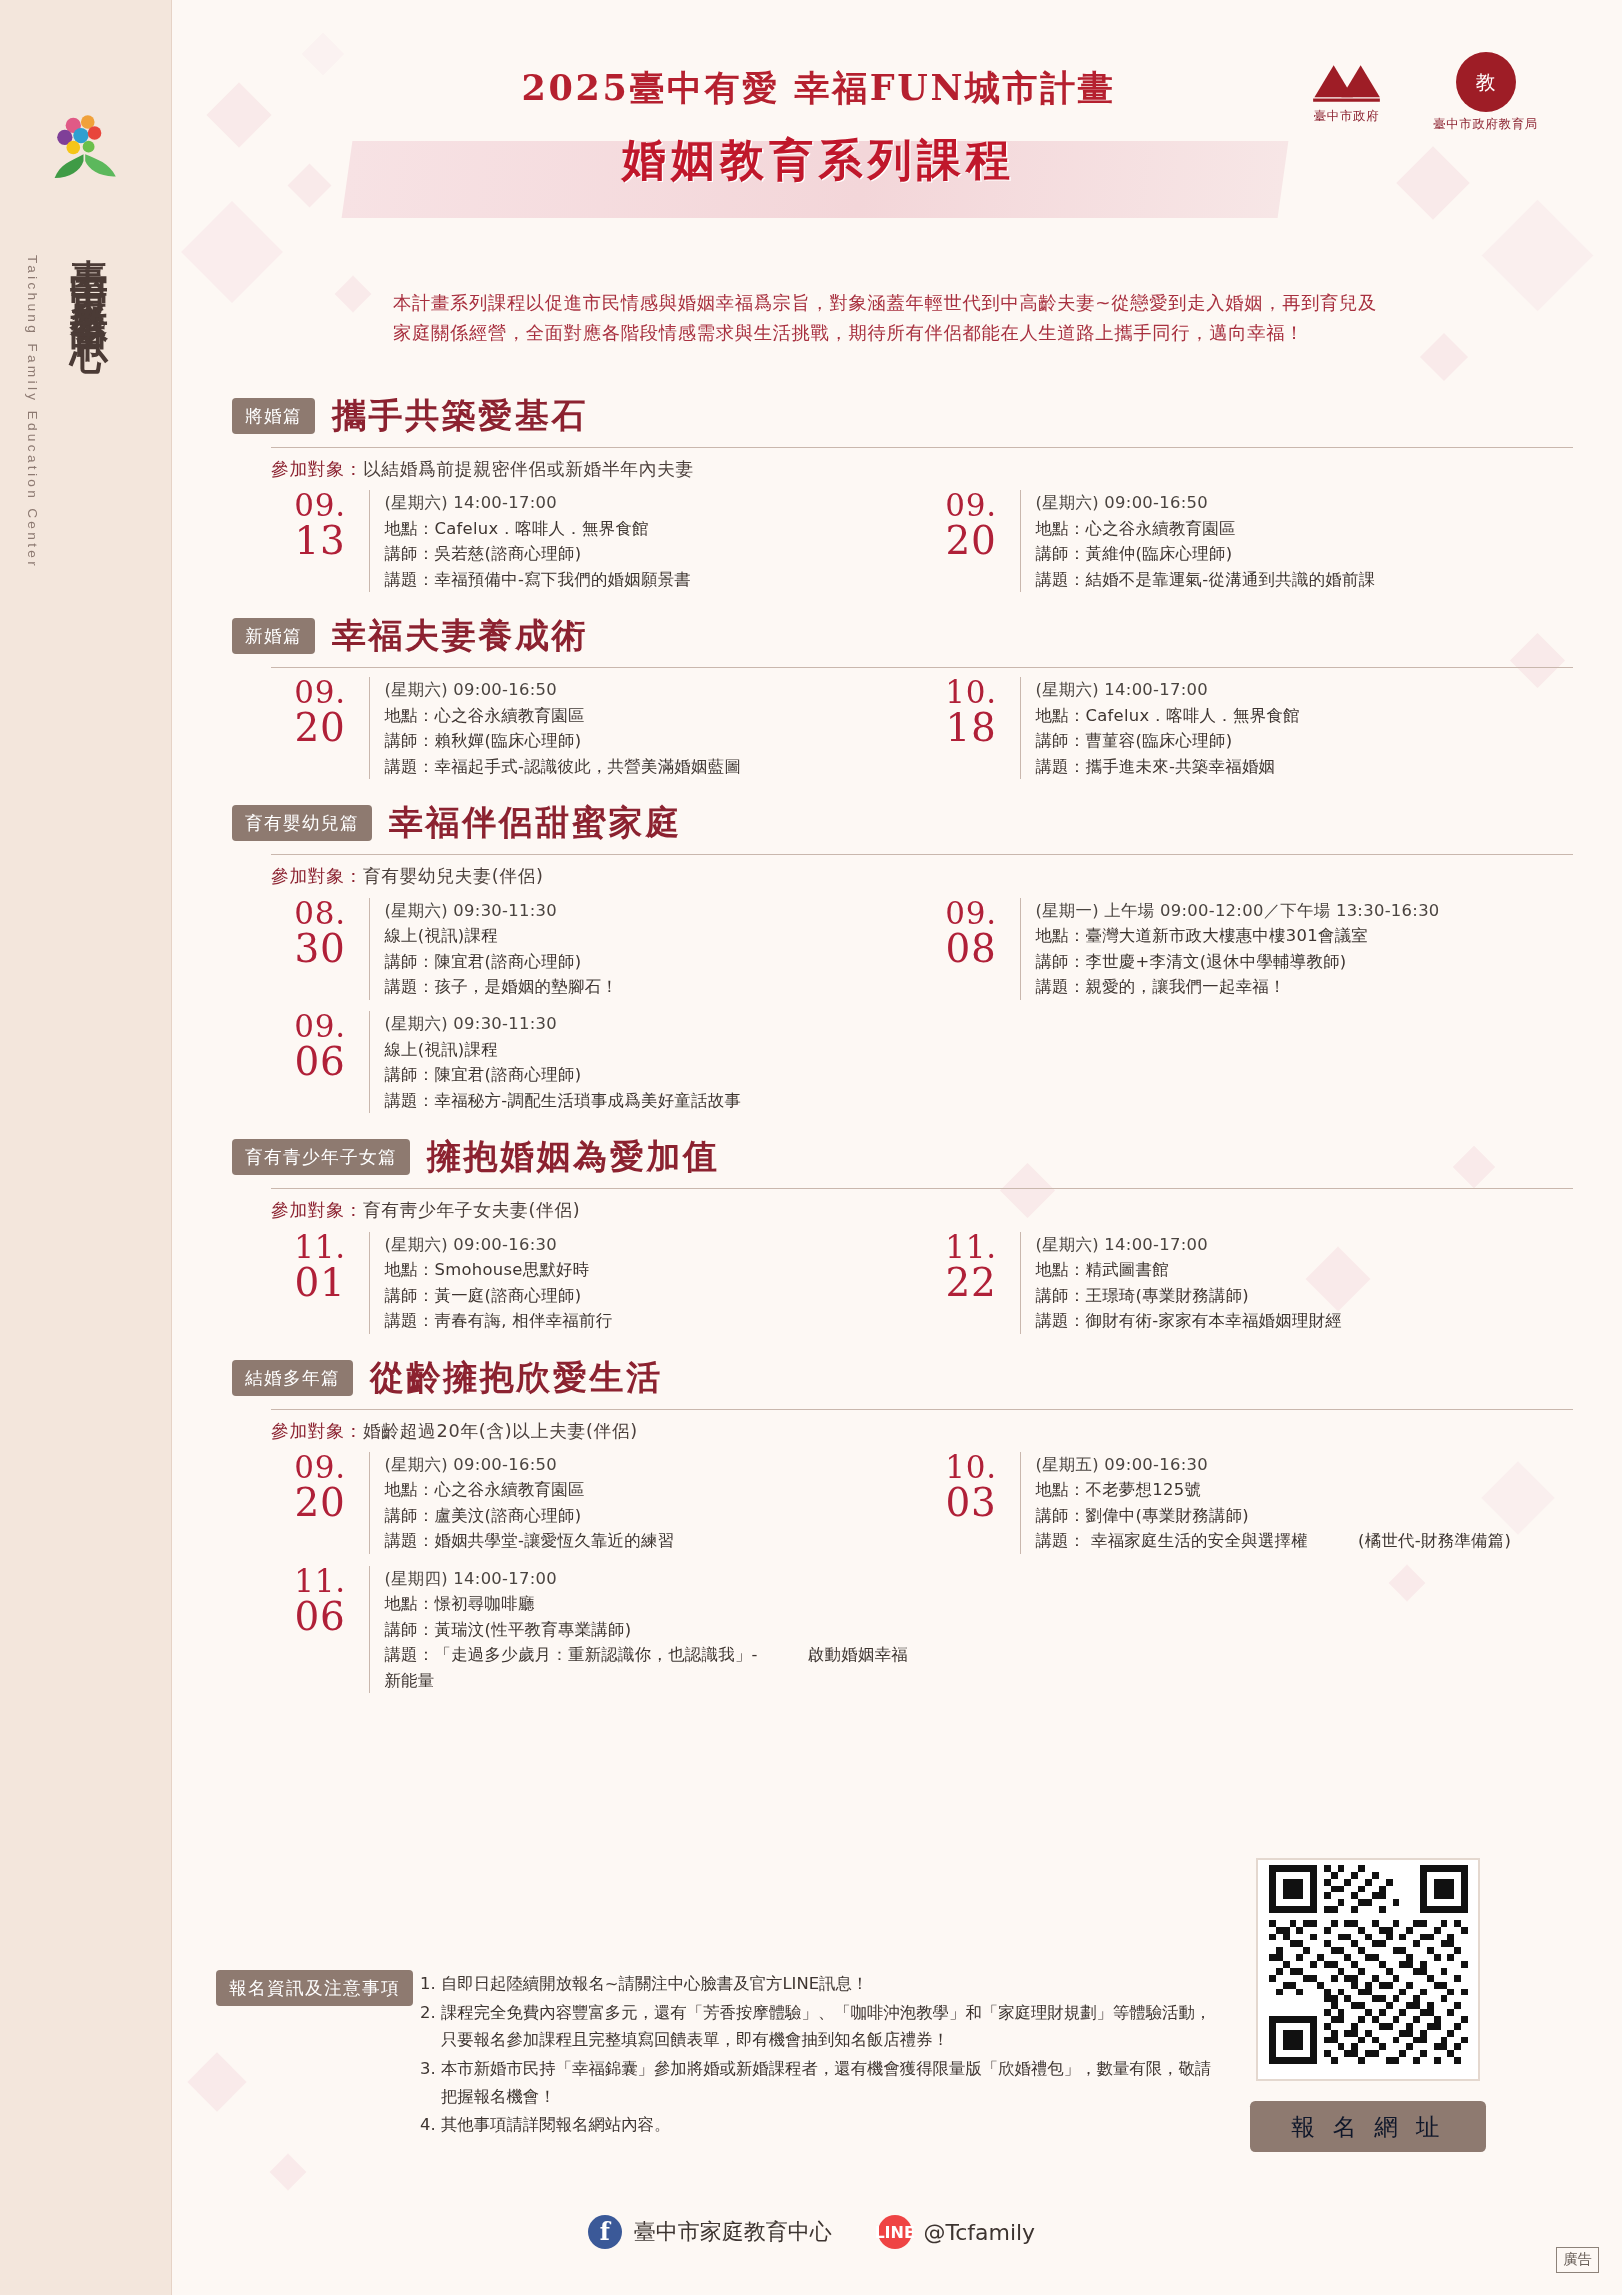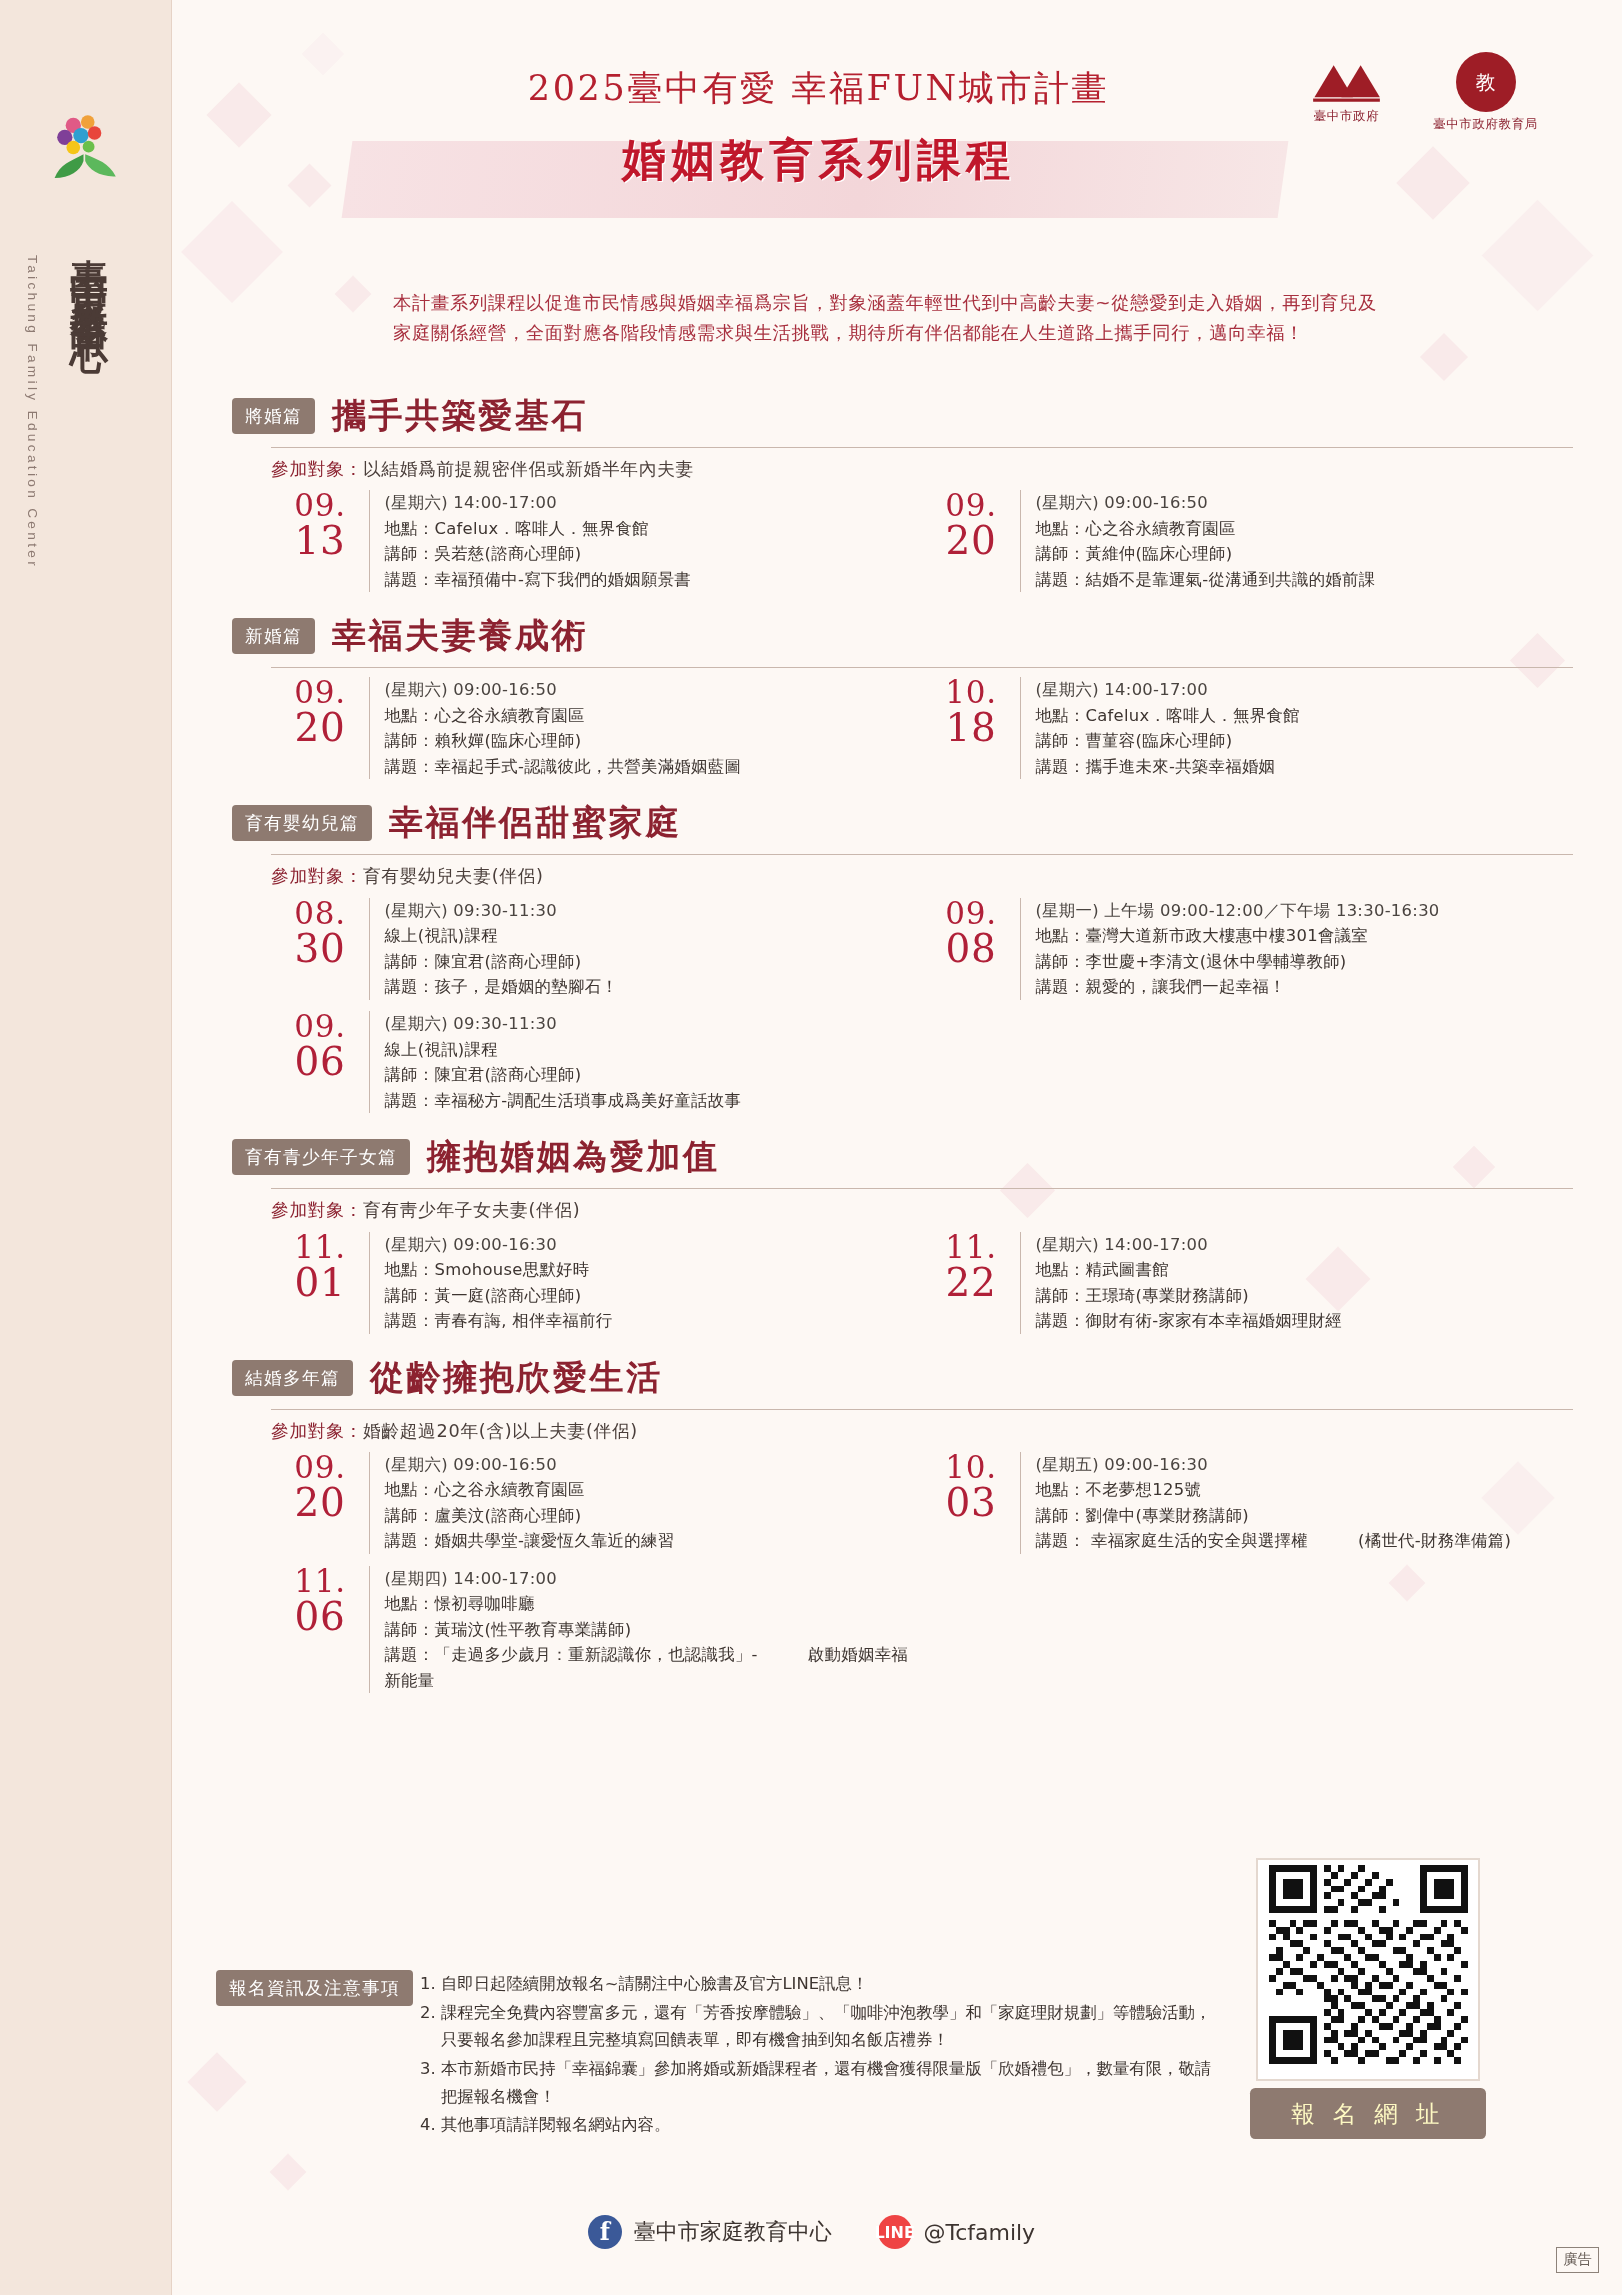--- a/index.html
+++ b/index.html
@@ -38,21 +38,21 @@
     position:absolute; left:25px; top:255px;
     writing-mode:vertical-rl;
     font-size:13.7px; letter-spacing:3.3px; color:#8d7a72;
     font-family:"Liberation Sans",sans-serif;
   }
   .logo-flower { position:absolute; left:41px; top:105px; width:85px; height:85px; }
   
   .head-sub {
     position:absolute; left:393px; top:65px; width:851px; text-align:center;
     font-family:"DejaVu Serif","Liberation Serif",serif;
-    font-size:35px; font-weight:normal; color:#b5202f; letter-spacing:2.6px;
+    font-size:35px; font-weight:bold; color:#b5202f; letter-spacing:2.6px;
   }
   .ribbon {
     position:absolute; left:347px; top:141px; width:936px; height:77px;
     background:linear-gradient(90deg,#f7e2e4 0%, #f3d6d9 55%, #f7e6e6 100%);
     transform:skewX(-8deg);
   }
   .head-main {
     position:absolute; left:393px; top:131px; width:851px; text-align:center;
     font-family:"DejaVu Serif","Liberation Serif",serif;
     font-size:44px; font-weight:bold; color:#c0172b; letter-spacing:5.2px;
@@ -109,21 +109,21 @@
   .info .topic { }
   
   .notes { position:absolute; left:216px; top:1970px; width:1001px; display:flex; gap:6px;}
   .notes .tag { align-self:flex-start; background:#8e7a70; }
   .notes ol { margin:0; padding-left:22px; font-size:16.4px; line-height:27.5px; color:#3d3430;}
   .notes li { margin-bottom:1.3px; }
   
   .qr-wrap { position:absolute; right:137px; top:1858px; width:236px; text-align:center; }
   .qr-box { width:209px; height:209px; margin:0 auto; background:#fff; border:2.6px solid #e4d8cf; padding:5.2px;}
   .qr-btn {
-    margin-top:7px; background:#8e7a70; color:#fef9c3; font-size:23.6px; letter-spacing:5.2px;
+    margin-top:20px; background:#8e7a70; color:#0f172a; font-size:23.6px; letter-spacing:5.2px;
     padding:9.2px 6.5px; border-radius:5.2px;
   }
   
   .footer {
     position:absolute; left:0; bottom:46px; width:100%;
     display:flex; justify-content:center; align-items:center; gap:46px;
     font-size:22px; color:#3d3430;
   }
   .fb-icon { width:34px;height:34px;border-radius:50%;background:#3b5998;color:#fff;
     display:flex;align-items:center;justify-content:center;font-size:23.6px;font-weight:bold;

